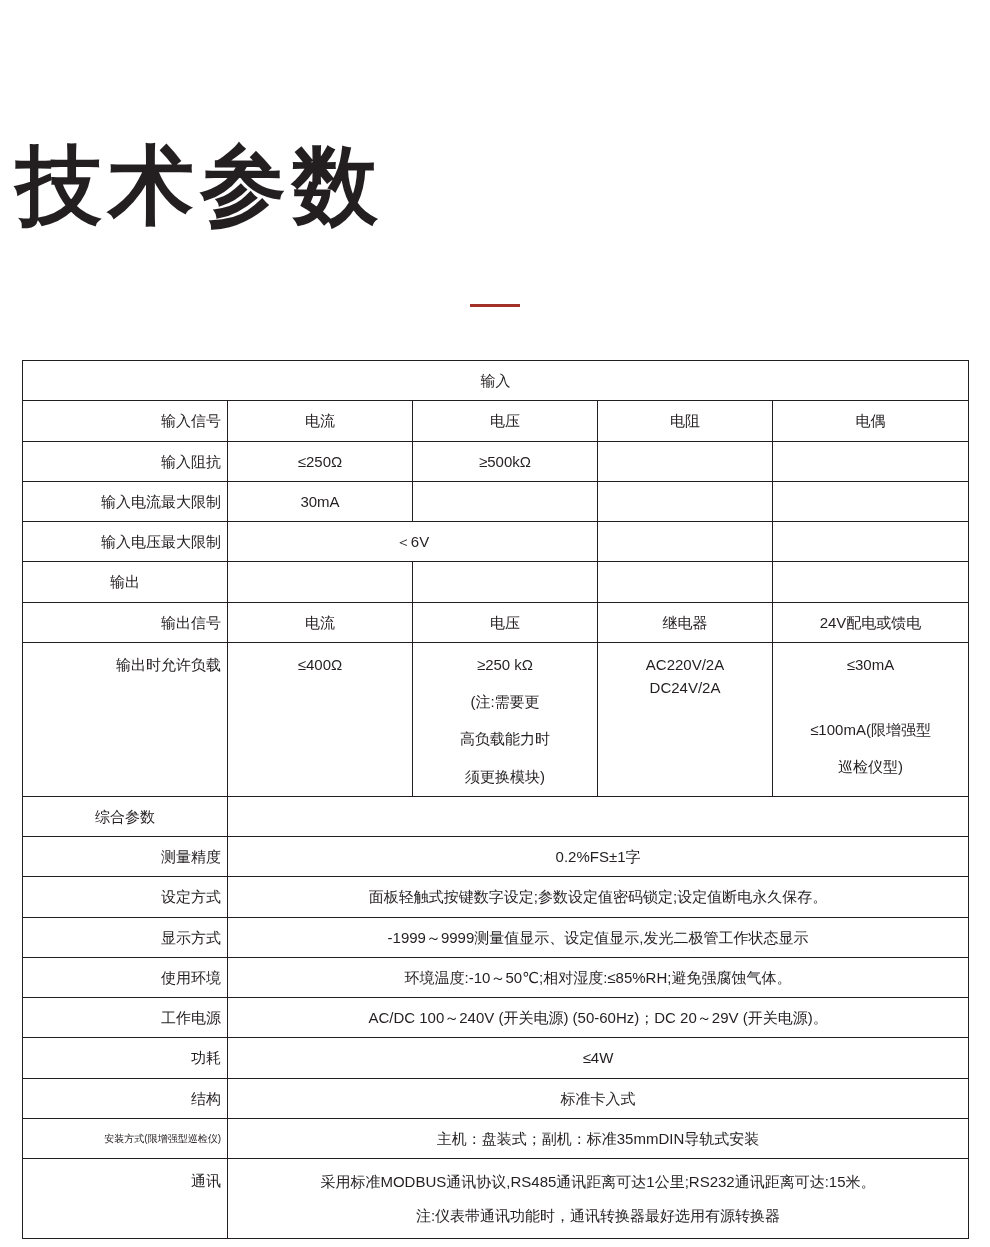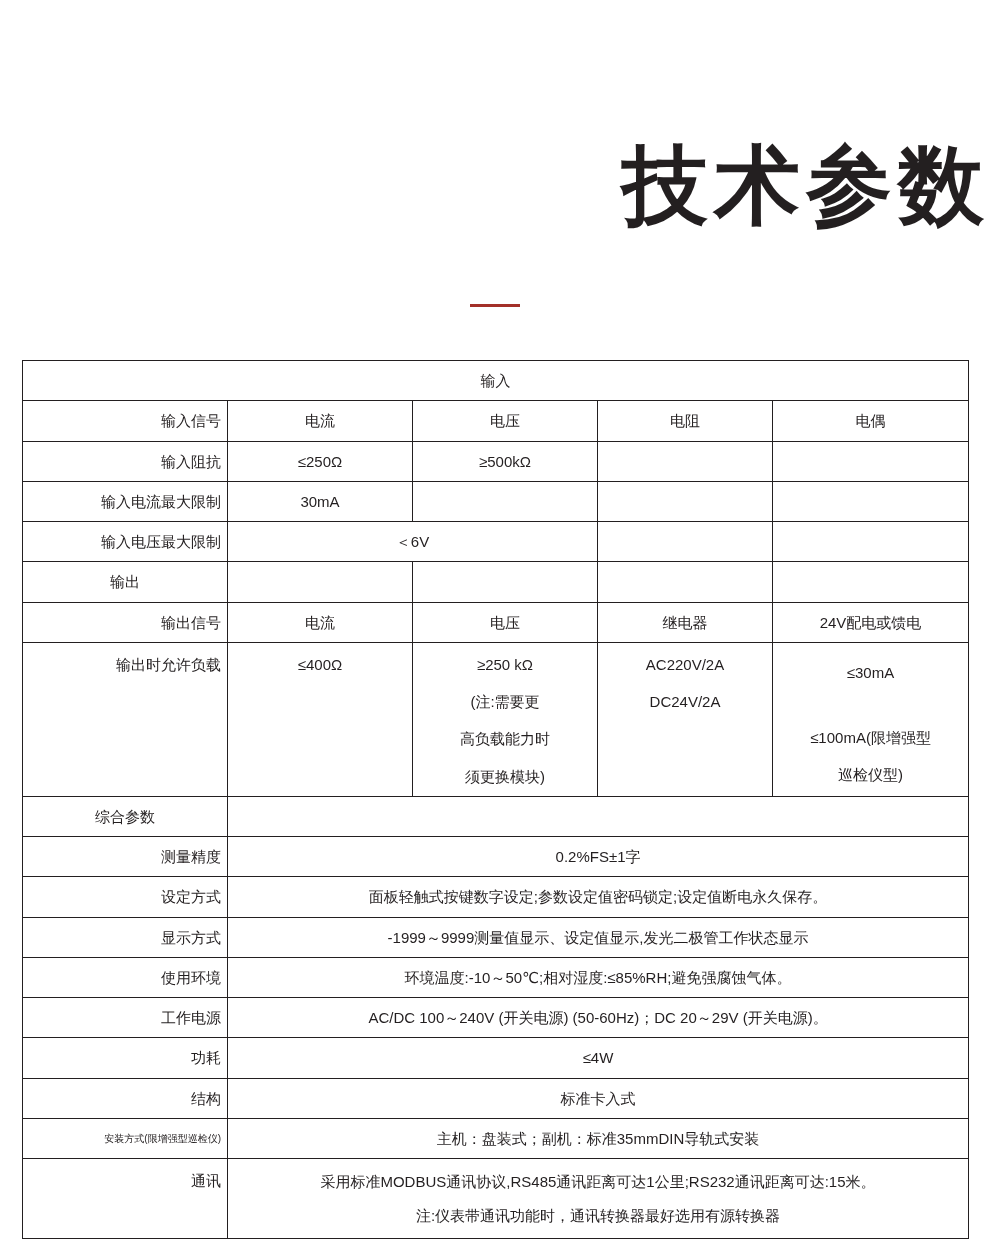--- a/index.html
+++ b/index.html
@@ -15,28 +15,29 @@
     -webkit-font-smoothing: antialiased;
   }
   .page {
     width: 990px;
     min-height: 1247px;
     position: relative;
     box-sizing: border-box;
     padding: 0;
   }
   .title {
-    text-align: right;
+    text-align: left;
     font-size: 86px;
     font-weight: bold;
     letter-spacing: 6px;
     color: #231f20;
     padding-top: 142px;
     line-height: 1;
     font-family: "Liberation Sans", "DejaVu Sans", sans-serif;
+    padding-left: 16px;
   }
   .divider-wrap {
     display: flex;
     justify-content: center;
     margin-top: 76px;
   }
   .divider {
     width: 50px;
     height: 3px;
     background: #a33029;
@@ -162,23 +163,23 @@
           <td class="label" style="vertical-align:top;padding-top:10px">输出时允许负载</td>
           <td class="center" style="vertical-align:top;padding-top:10px">≤400Ω</td>
           <td class="center multiline" style="vertical-align:top;padding-top:10px">
             <div>≥250 kΩ</div>
             <div style="margin-top:14px">(注:需要更</div>
             <div style="margin-top:14px">高负载能力时</div>
             <div style="margin-top:14px">须更换模块)</div>
           </td>
           <td class="center multiline" style="vertical-align:top;padding-top:10px">
             <div>AC220V/2A</div>
-            <div style="margin-top:14px">DC24V/2A</div>
-          </td>
-          <td class="center multiline" style="vertical-align:top;padding-top:18px">
+            <div style="">DC24V/2A</div>
+          </td>
+          <td class="center multiline" style="vertical-align:top;padding-top:10px">
             <div>≤30mA</div>
             <div style="margin-top:42px">≤100mA(限增强型</div>
             <div style="margin-top:14px">巡检仪型)</div>
           </td>
         </tr>
 
         <tr class="section-row">
           <td class="label">综合参数</td>
           <td colspan="4"></td>
         </tr>

